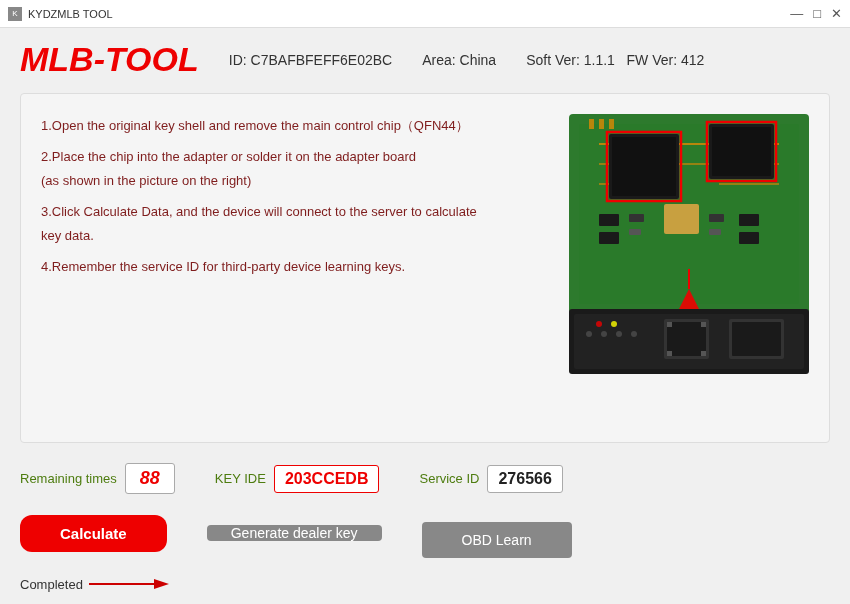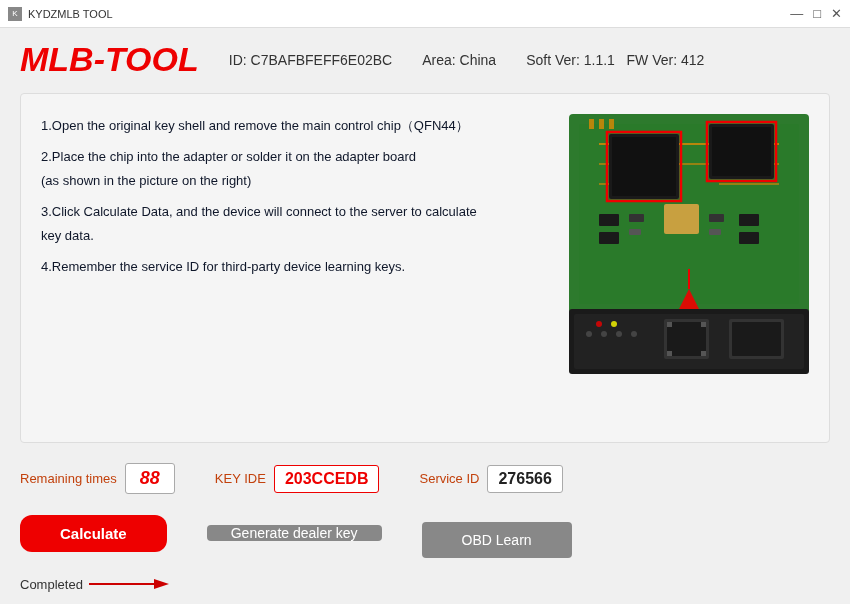--- a/index.html
+++ b/index.html
@@ -88,21 +88,21 @@
       padding: 20px 20px 20px 20px;
       display: flex;
       gap: 20px;
       margin-bottom: 20px;
       flex: 1;
       min-height: 0;
     }
     .instructions {
       flex: 1;
       font-size: 13px;
-      color: #0f172a;
+      color: #7f1d1d;
       line-height: 1.8;
     }
     .instructions p {
       margin-bottom: 8px;
     }
     .chip-image {
       width: 240px;
       height: 260px;
       flex-shrink: 0;
       position: relative;
@@ -116,21 +116,21 @@
       gap: 40px;
       margin-bottom: 14px;
     }
     .field-group {
       display: flex;
       align-items: center;
       gap: 8px;
     }
     .field-label {
       font-size: 13px;
-      color: #c2410c;
+      color: #4d7c0f;
     }
     .field-value {
       border: 1px solid #aaa;
       border-radius: 3px;
       padding: 4px 10px;
       font-size: 14px;
       font-weight: bold;
       background: #fff;
       min-width: 50px;
       text-align: center;

